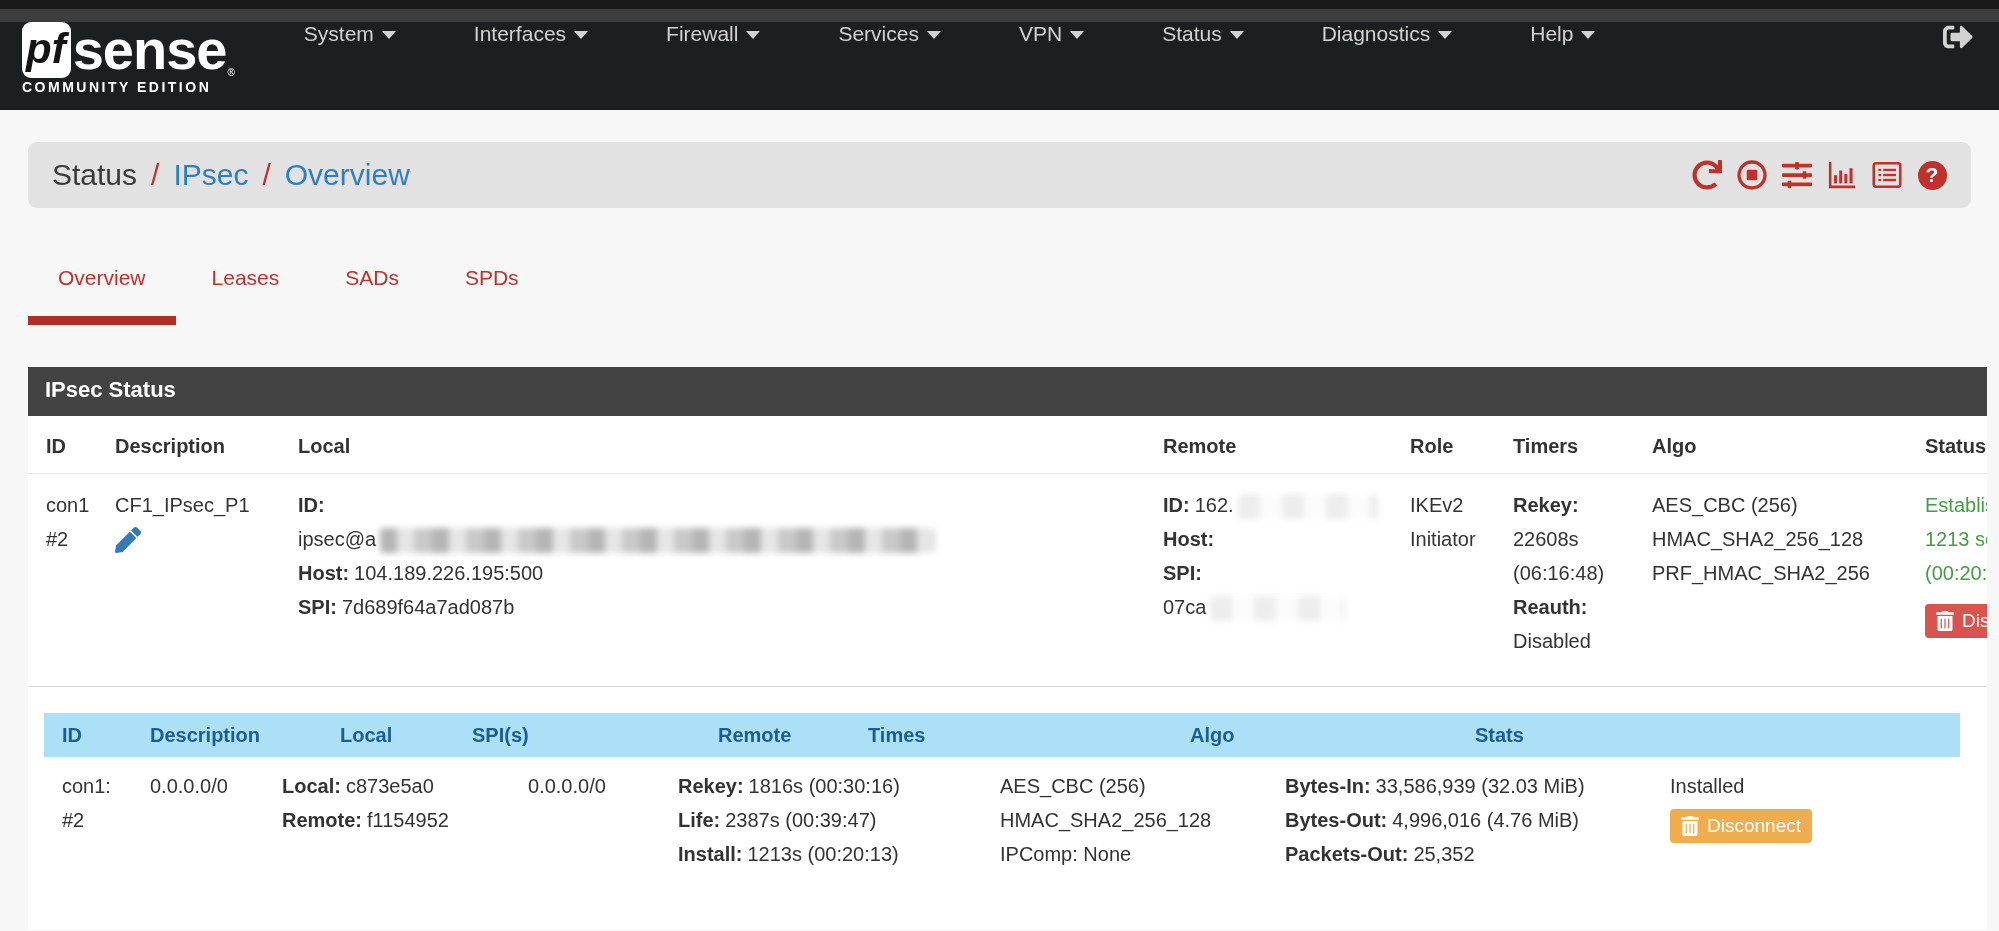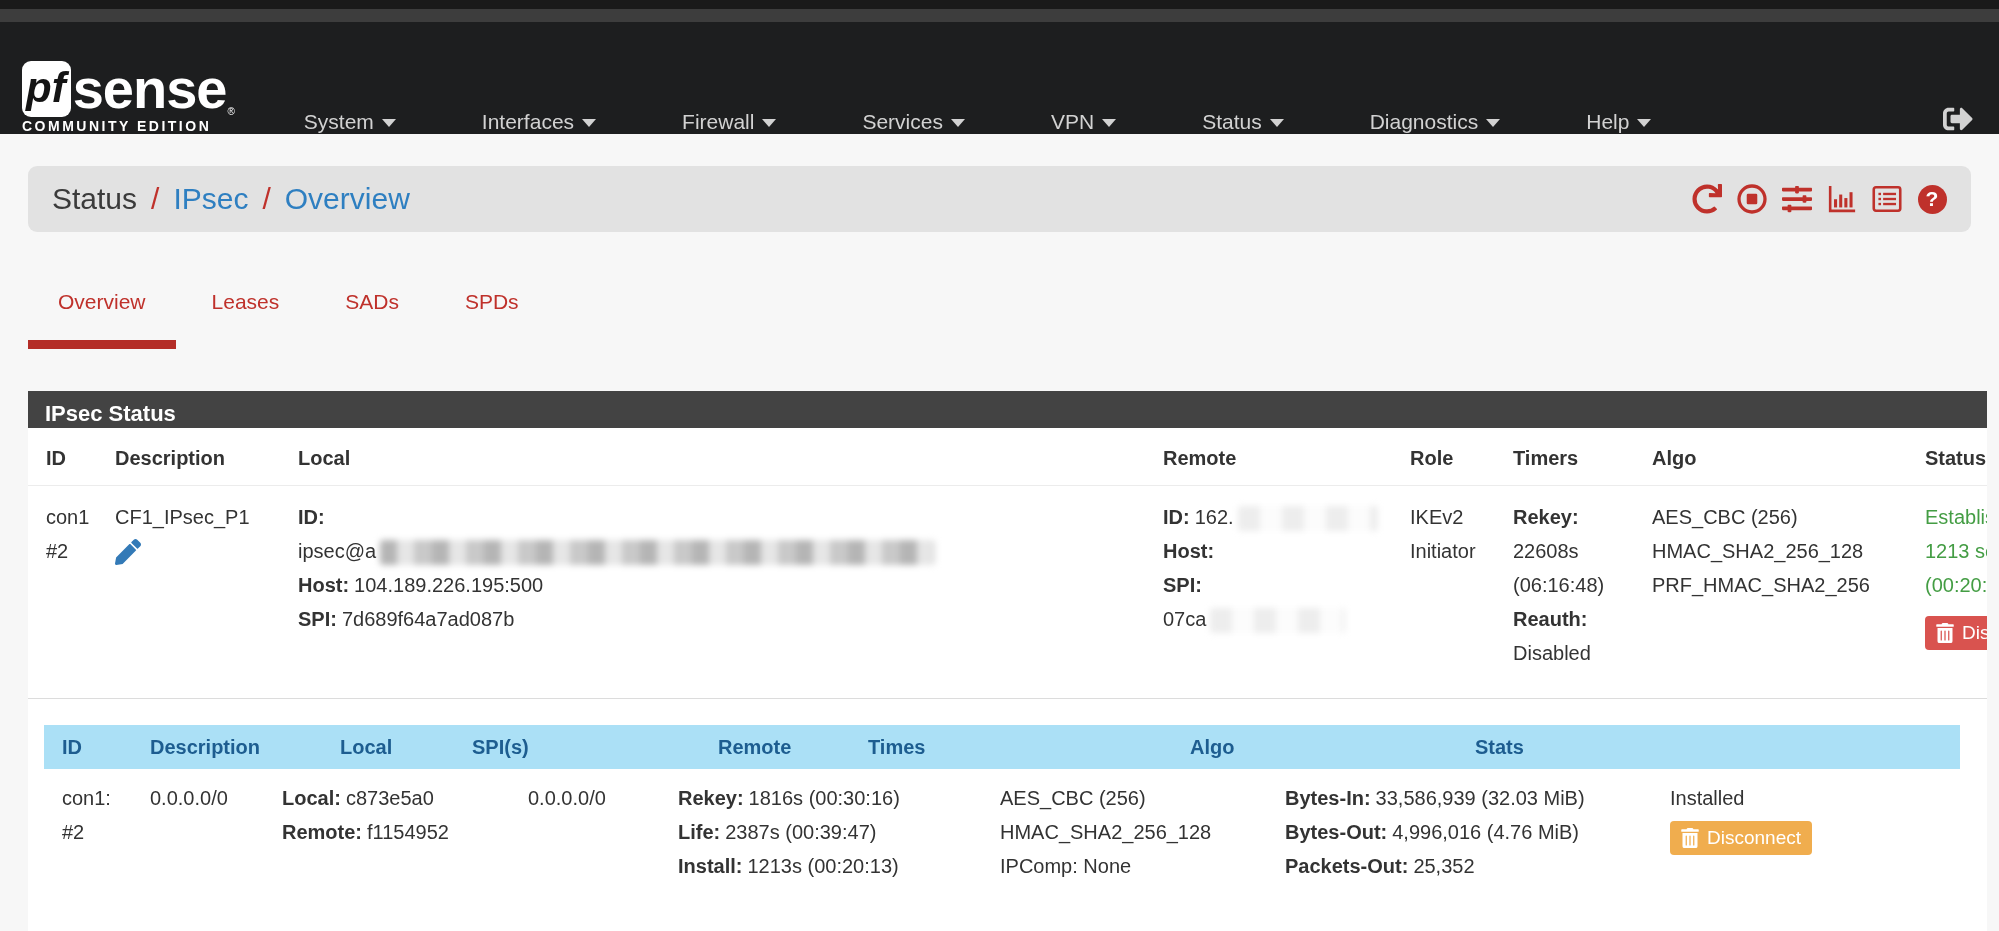--- a/index.html
+++ b/index.html
@@ -2,29 +2,29 @@
 <html><head>
 <meta charset="utf-8">
 <style>
   * { margin:0; padding:0; box-sizing:border-box; }
   html,body { width:1999px; height:931px; overflow:hidden; background:#f7f7f7;
               font-family:"Liberation Sans", sans-serif; color:#333; }
 
   
   .top-strip1 { height:9px;  background:#1a1a1a; }
   .top-strip2 { height:13px; background:#3d3d3d; }
-  .navbar { height:112px; background:#1d1e1f; display:flex; align-items:flex-end; }
+  .navbar { height:88px; background:#1d1e1f; display:flex; align-items:flex-start; }
   .logo { margin-left:22px; margin-right:30px; cursor:pointer; }
   .logo-top { display:flex; align-items:flex-end; }
   .pfbox { background:#fff; color:#141414; font-style:italic; font-weight:900;
            font-size:42px; line-height:1; padding:6px 5px 8px 4px; border-radius:9px; }
   .sense { color:#fff; font-weight:800; font-size:56px; line-height:1; letter-spacing:-1px; margin-left:2px; }
   .reg { color:#fff; font-size:10px; margin-left:1px; }
   .edition { color:#fff; font-weight:bold; font-size:14px; letter-spacing:2.5px; margin-top:1px; }
-  .nav-items { display:flex; list-style:none;gap:8px; }
+  .nav-items { display:flex; list-style:none; }
   .nav-item { color:#d2d2d2; font-size:21px; padding:0 39px; cursor:pointer; white-space:nowrap; }
   .caret { display:inline-block; width:0; height:0; margin-left:8px; vertical-align:middle;
            border-left:7px solid transparent; border-right:7px solid transparent;
            border-top:8px solid #d2d2d2; }
   .nav-right { margin-left:auto; margin-right:26px; display:flex; align-items:center; cursor:pointer; }
 
   
   .crumb-bar { margin:32px 28px 0 28px; height:66px; background:#e2e2e2; border-radius:9px;
                display:flex; align-items:center; padding:0 24px; }
   .crumb { font-size:30px; display:flex; align-items:center; gap:14px; }
@@ -38,21 +38,21 @@
                  font-weight:bold; font-size:21px; display:flex; align-items:center; justify-content:center; }
 
   
   .tabs { margin:58px 28px 0 28px; display:flex; list-style:none; }
   .tab { color:#bf312b; font-size:21px; padding:0 30px 26px 30px; margin-right:6px; cursor:pointer; }
   .tab.active { border-bottom:9px solid #b42d27; }
 
   
   .panel { margin:42px 12px 0 28px; overflow:hidden; background:#fff; }
   .panel-heading { background:#434343; color:#fff; font-weight:bold; font-size:22px;
-                   padding:10px 17px 1px 17px; }
+                   padding:10px 17px 13px 17px; }
   .tbl { min-width:2200px; font-size:20px; line-height:34px; }
   .row-flex { display:flex; padding-left:18px; }
   .thead-row { font-weight:bold; padding-top:13px; padding-bottom:10px; border-bottom:1px solid #ececec; }
   .cell { white-space:nowrap; overflow:visible; padding-right:6px; }
   .c-id{width:69px} .c-desc{width:183px} .c-local{width:865px} .c-remote{width:247px}
   .c-role{width:103px} .c-timers{width:139px} .c-algo{width:273px} .c-status{width:300px}
   .parent-row { padding-top:14px; padding-bottom:28px; border-bottom:1px solid #dcdcdc; }
   .lbl { font-weight:bold; margin-right:5px; }
   .green { color:#449d44; }
   .pencil { width:26px; height:26px; margin-top:5px; cursor:pointer; }

